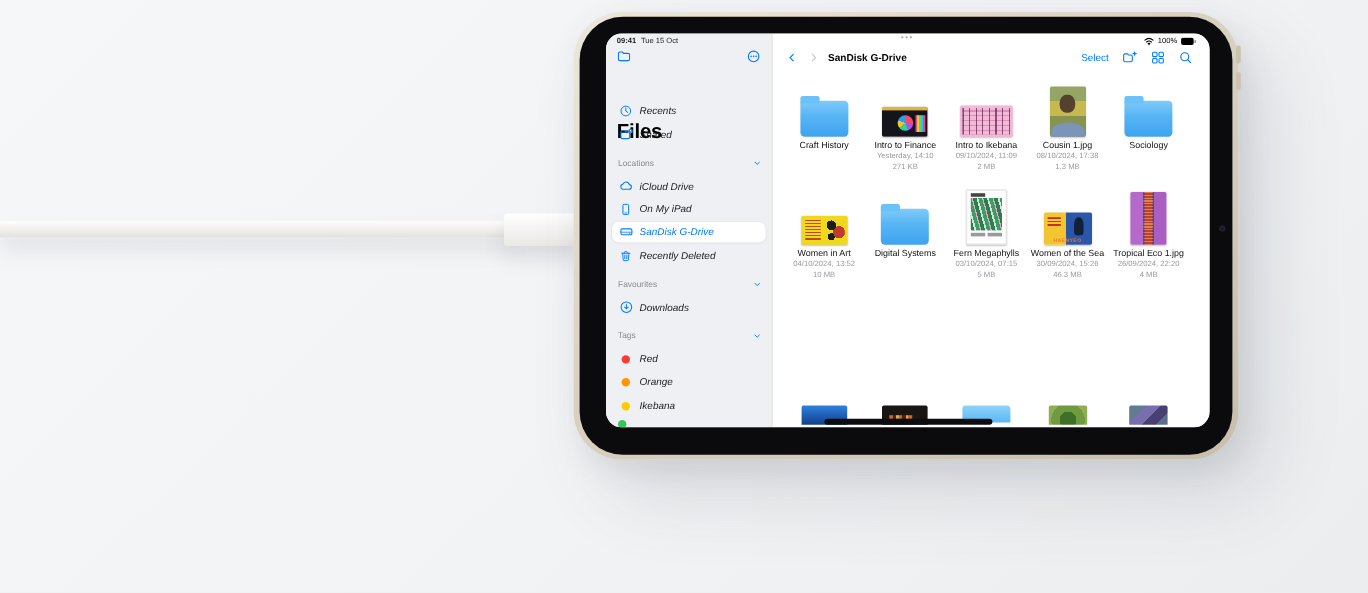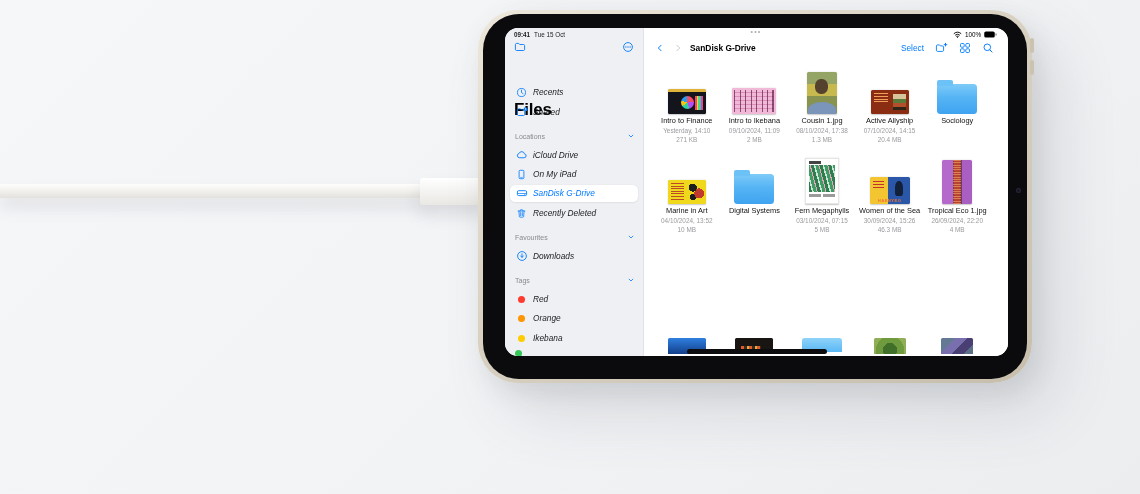--- a/index.html
+++ b/index.html
@@ -347,20 +347,26 @@
               <svg class="ic" width="12" height="12" viewBox="0 0 24 24">
                   <circle cx="10.6" cy="10.6" r="6.6" fill="none" stroke="#007aff" stroke-width="1.9"></circle>
                   <path d="M15.5 15.5l4.6 4.6" stroke="#007aff" stroke-width="2" stroke-linecap="round"></path>
                 </svg>
             </span>
           </span>
         </div>
 
         <div class="grid">
 
+          <div class="cell">
+            <div class="tz">
+                <div class="t-folder"></div>
+              </div>
+            <div class="fname">Craft History</div>
+          </div>
 
           <div class="cell">
             <div class="tz">
                 <div class="t-finance"></div>
               </div>
             <div class="fname">Intro to Finance</div>
             <div class="fmeta">Yesterday, 14:10</div>
             <div class="fmeta">271 KB</div>
           </div>
 
@@ -378,41 +384,33 @@
 
           <div class="cell">
             <div class="tz">
                 <div class="t-cousin"></div>
               </div>
             <div class="fname">Cousin 1.jpg</div>
             <div class="fmeta">08/10/2024, 17:38</div>
             <div class="fmeta">1.3 MB</div>
           </div>
 
-          <div class="cell">
-            <div class="tz">
-                <div class="t-allyship"></div>
-              </div>
-            <div class="fname">Active Allyship</div>
-            <div class="fmeta">07/10/2024, 14:15</div>
-            <div class="fmeta">20.4 MB</div>
-          </div>
 
           <div class="cell">
             <div class="tz">
                 <div class="t-folder"></div>
               </div>
             <div class="fname">Sociology</div>
           </div>
 
           <div class="cell">
             <div class="tz">
                 <div class="t-womenart"></div>
               </div>
-            <div class="fname">Marine in Art</div>
+            <div class="fname">Women in Art</div>
             <div class="fmeta">04/10/2024, 13:52</div>
             <div class="fmeta">10 MB</div>
           </div>
 
           <div class="cell">
             <div class="tz">
                 <div class="t-folder"></div>
               </div>
             <div class="fname">Digital Systems</div>
           </div>

